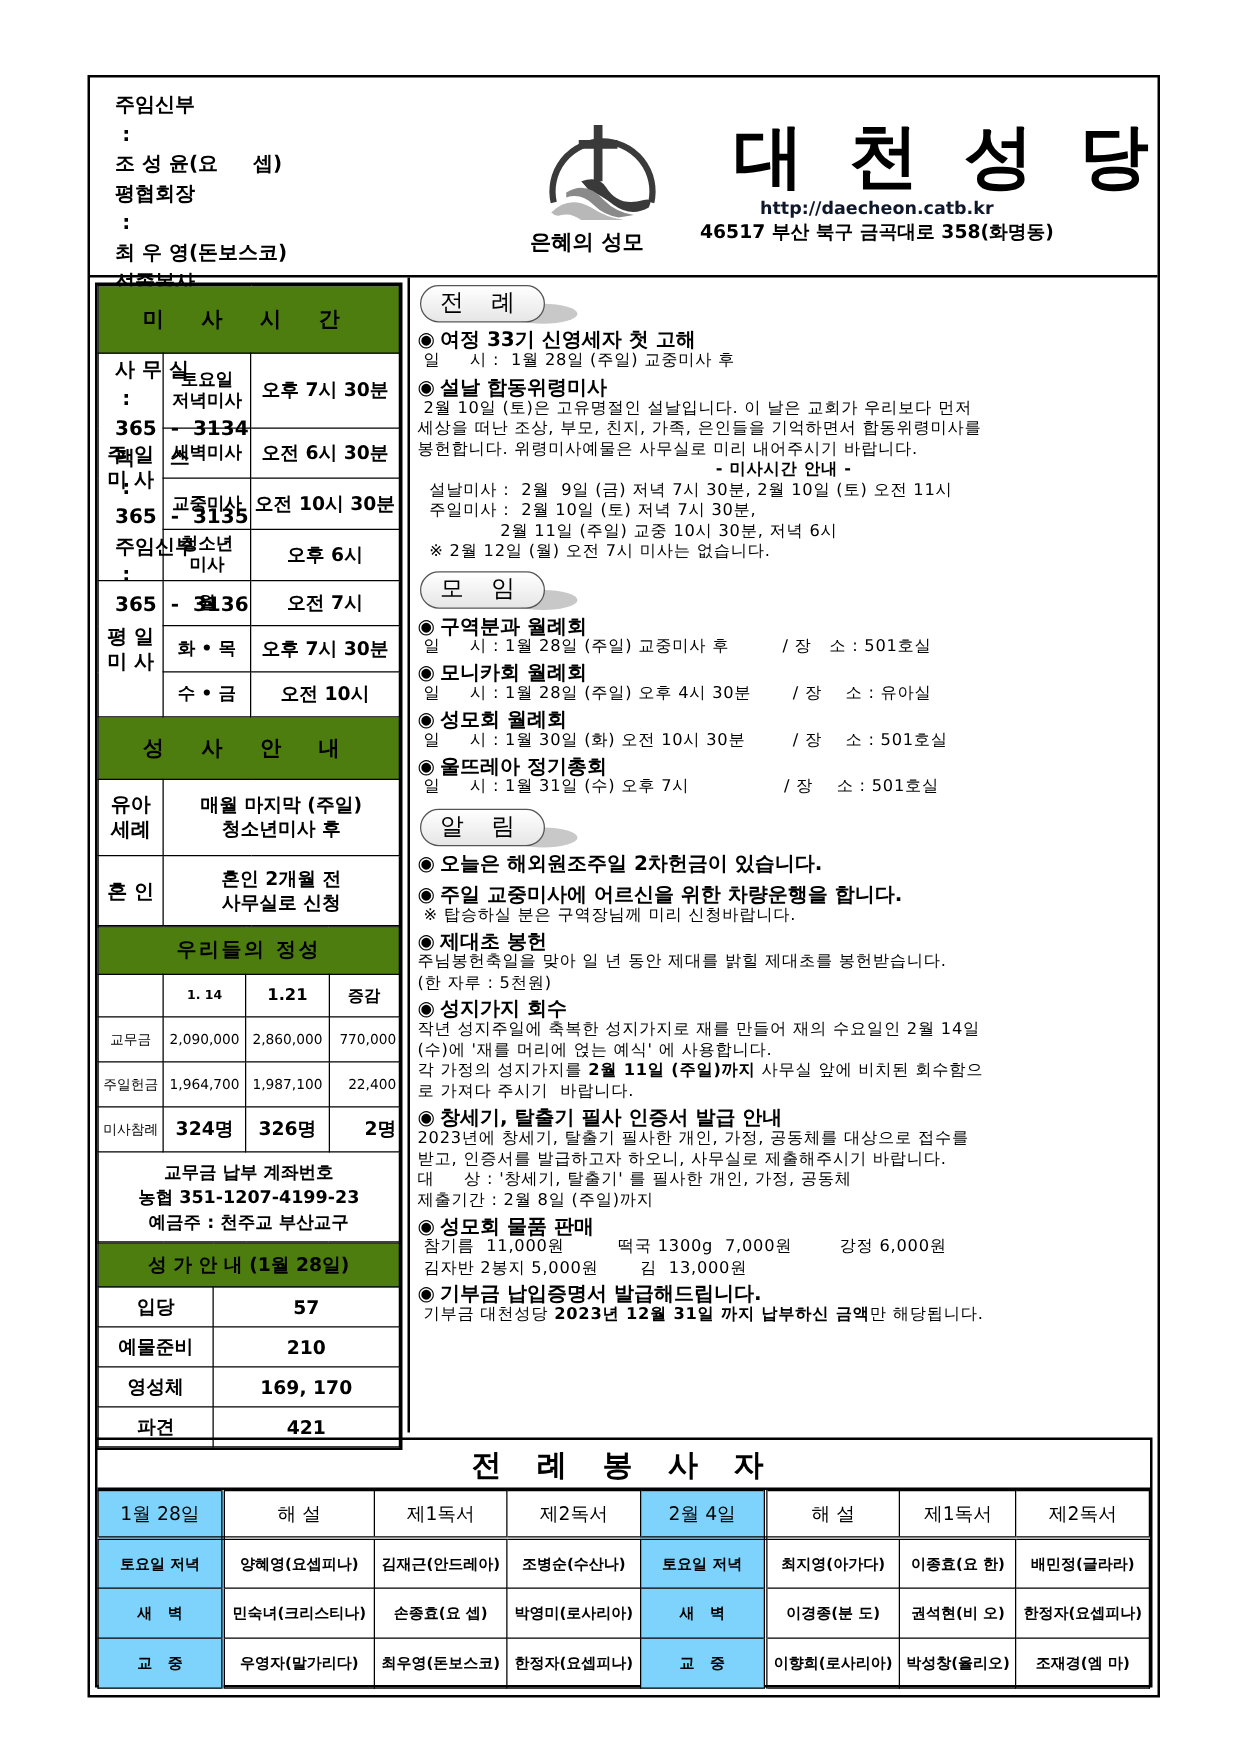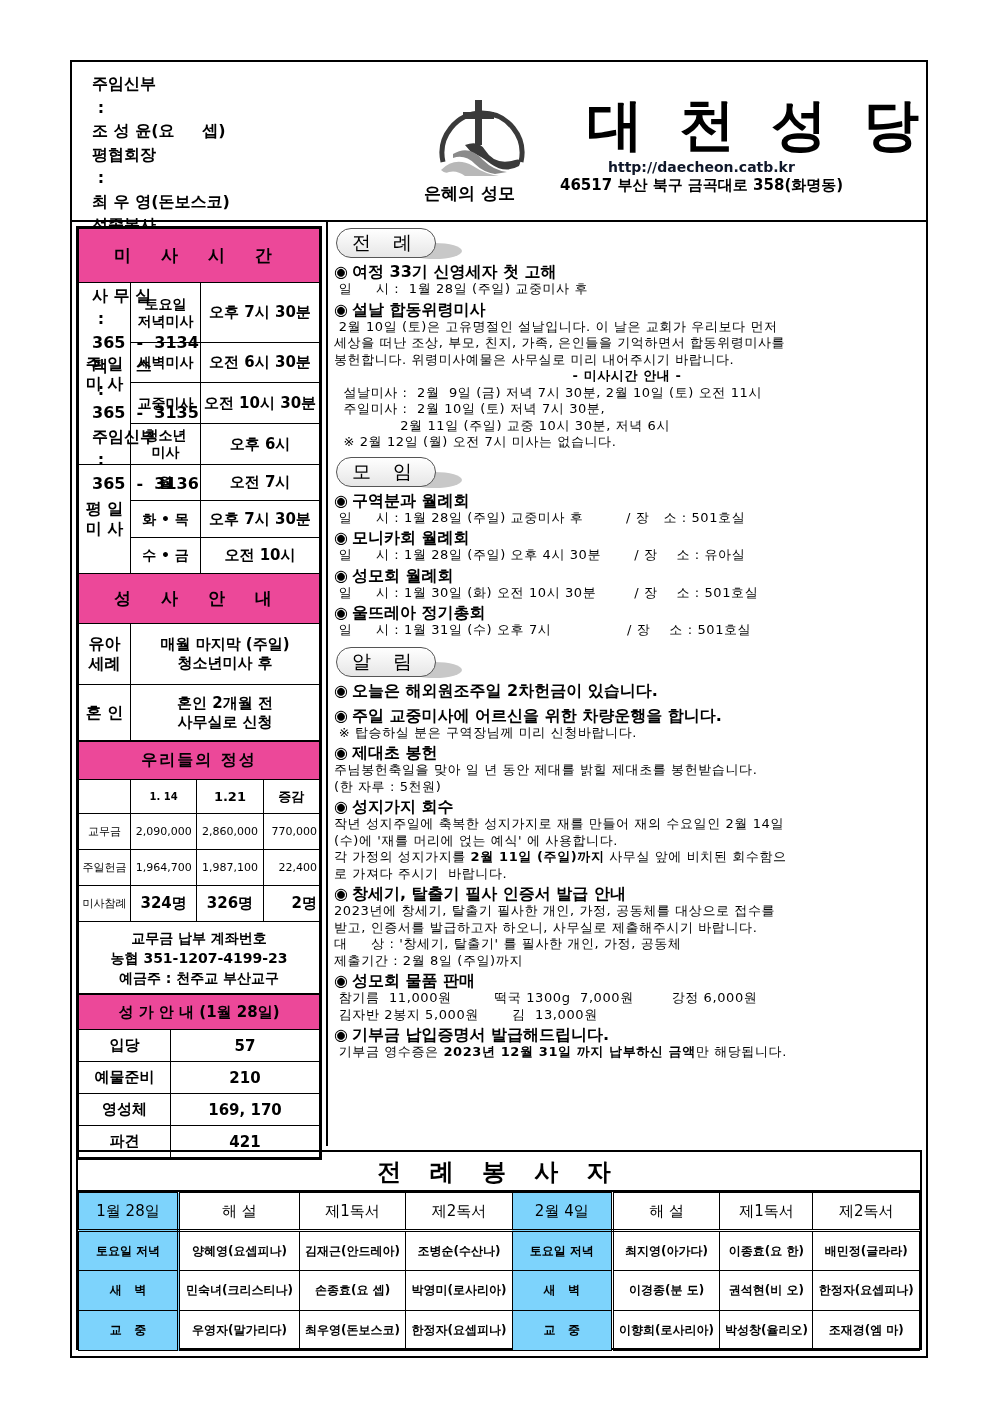--- a/index.html
+++ b/index.html
@@ -14,21 +14,21 @@
   .logo { position: absolute; left: 358px; top: 28px; width: 100px; }
   .logo svg { display: block; margin-left: 5px; }
   .logo-cap { position: absolute; left: 352px; top: 120px; font-size: 17px; font-weight: bold; white-space: nowrap; }
   .title { position: absolute; left: 515px; top: 26px; font-size: 56px; font-weight: bold; letter-spacing: 36px; white-space: nowrap; }
   .url { position: absolute; left: 536px; top: 97px; font-size: 14px; color: #0f172a; font-weight: bold; }
   .address { position: absolute; left: 488px; top: 114px; font-size: 15px; font-weight: bold; white-space: nowrap; }
   
   .left { position: absolute; left: 4px; top: 164px; width: 246px; border: 2px solid #000; }
   .left table { border-collapse: collapse; width: 100%; }
   .left td { border: 1px solid #000; text-align: center; font-weight: bold; font-size: 15px; }
-  .gray { background: #ec4899; }
+  .gray { background: #4d7c0f; }
   .sec-h { height: 54px; font-size: 17px !important; letter-spacing: 12px; }
   .left .side { font-size: 16px; line-height: 20px; width: 52px; }
   .left .sub { font-size: 14px; line-height: 17px; width: 70px; }
   .left .val { font-size: 15px; }
   .small { font-size: 11px !important; font-weight: normal !important; }
   .right-align { text-align: right !important; padding-right: 2px; }
   
   .vdiv { position: absolute; left: 254px; top: 160px; width: 2px; height: 924px; background: #000; }
   .right { position: absolute; left: 262px; top: 164px; width: 586px; font-family: "DejaVu Sans", sans-serif; }
   .tab { position: relative; display: inline-block; height: 30px; width: 100px; border: 1.5px solid #555; border-radius: 15px; background: linear-gradient(#fff, #e6e6e6); font-size: 19px; text-align: center; line-height: 27px; letter-spacing: 22px; padding-left: 14px; margin: 2px 0 2px 2px; }
@@ -242,21 +242,21 @@
     <div class="txt">로 가져다 주시기  바랍니다.</div>
     <div class="item-h"><span class="bullet">◉</span><span>창세기, 탈출기 필사 인증서 발급 안내</span></div>
     <div class="txt">2023년에 창세기, 탈출기 필사한 개인, 가정, 공동체를 대상으로 접수를</div>
     <div class="txt">받고, 인증서를 발급하고자 하오니, 사무실로 제출해주시기 바랍니다.</div>
     <div class="txt">대     상 : '창세기, 탈출기' 를 필사한 개인, 가정, 공동체</div>
     <div class="txt">제출기간 : 2월 8일 (주일)까지</div>
     <div class="item-h"><span class="bullet">◉</span><span>성모회 물품 판매</span></div>
     <div class="txt"> 참기름  11,000원         떡국 1300g  7,000원        강정 6,000원</div>
     <div class="txt"> 김자반 2봉지 5,000원       김  13,000원</div>
     <div class="item-h"><span class="bullet">◉</span><span>기부금 납입증명서 발급해드립니다.</span></div>
-    <div class="txt"><span> 기부금 영수증은 </span><b>2023년 12월 31일 까지 납부하신 금액</b><span>만 해당됩니다.</span></div>
+    <div class="txt"><span> 기부금 대천성당 </span><b>2023년 12월 31일 까지 납부하신 금액</b><span>만 해당됩니다.</span></div>
   </div>
 
   <div class="bottom">
     <div class="btitle">전 례 봉 사 자</div>
     <table>
       <tbody>
           <tr class="h">
         <td class="lab">1월 28일</td>
         <td>해 설</td>
         <td>제1독서</td>

